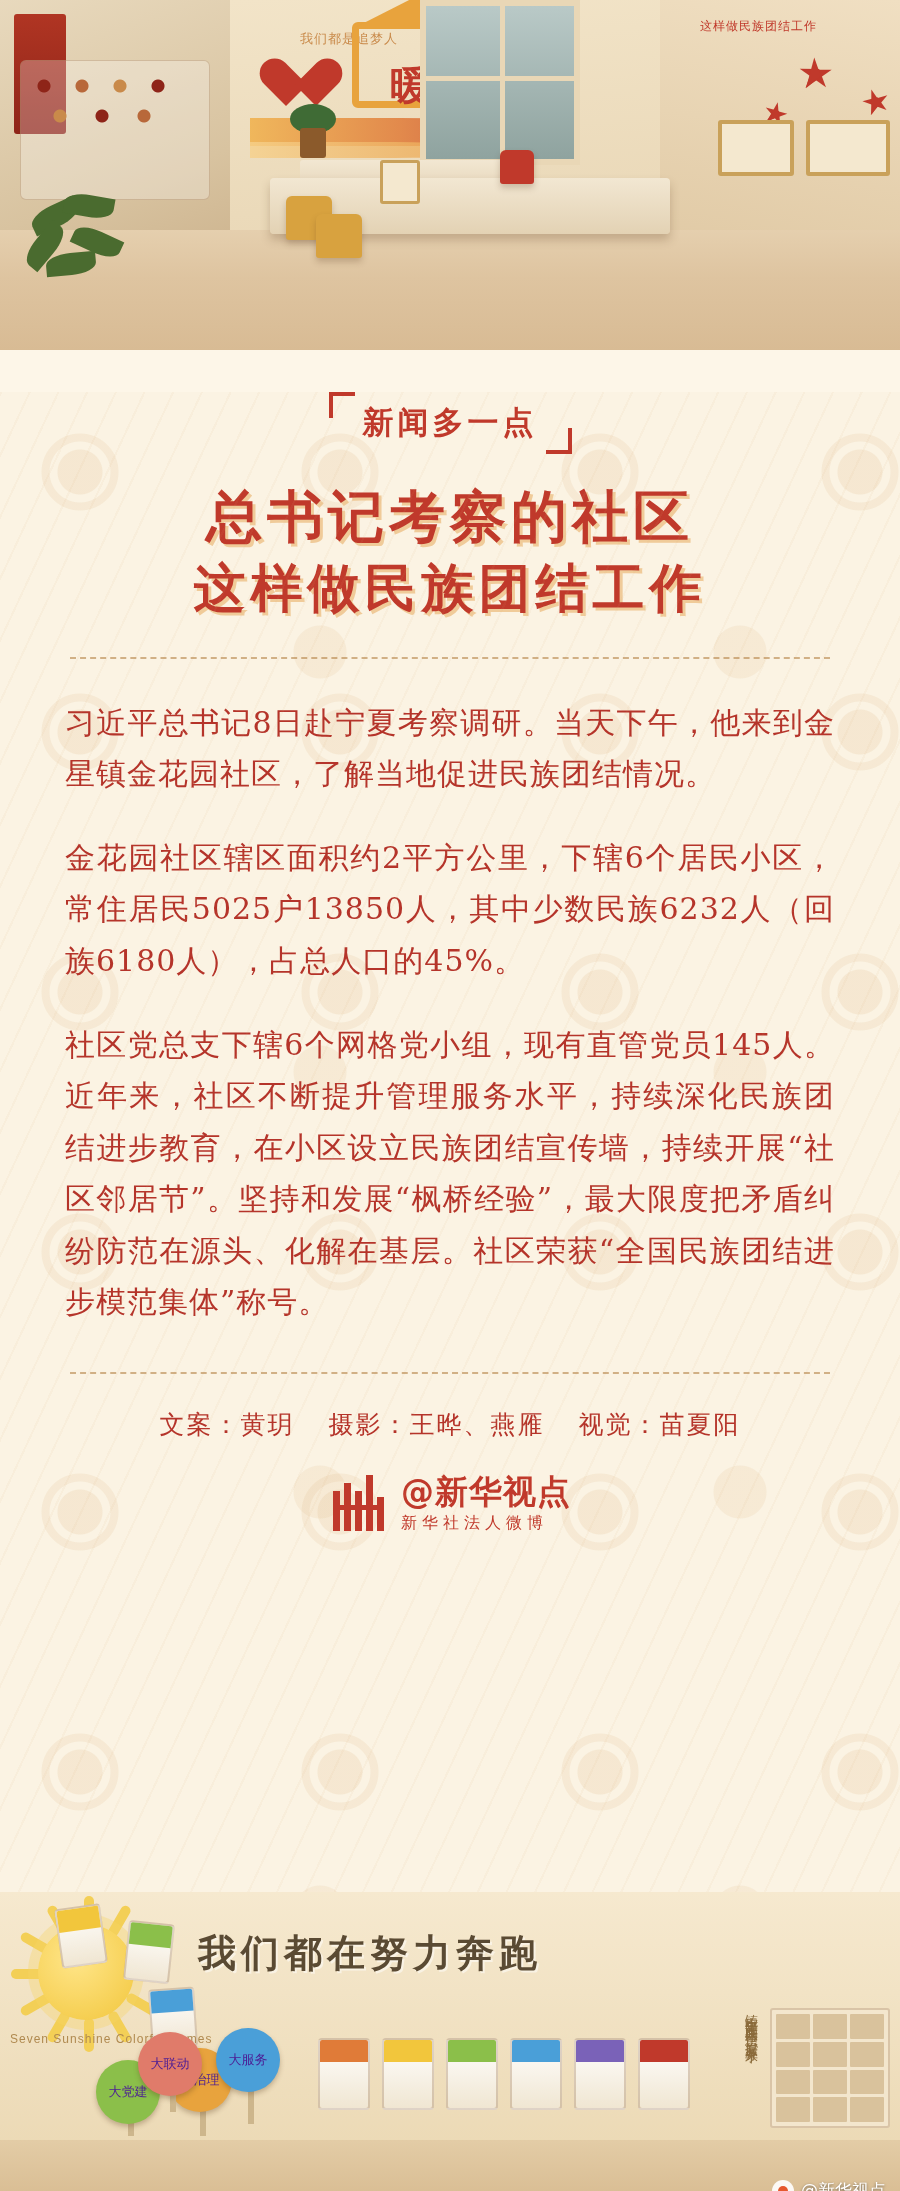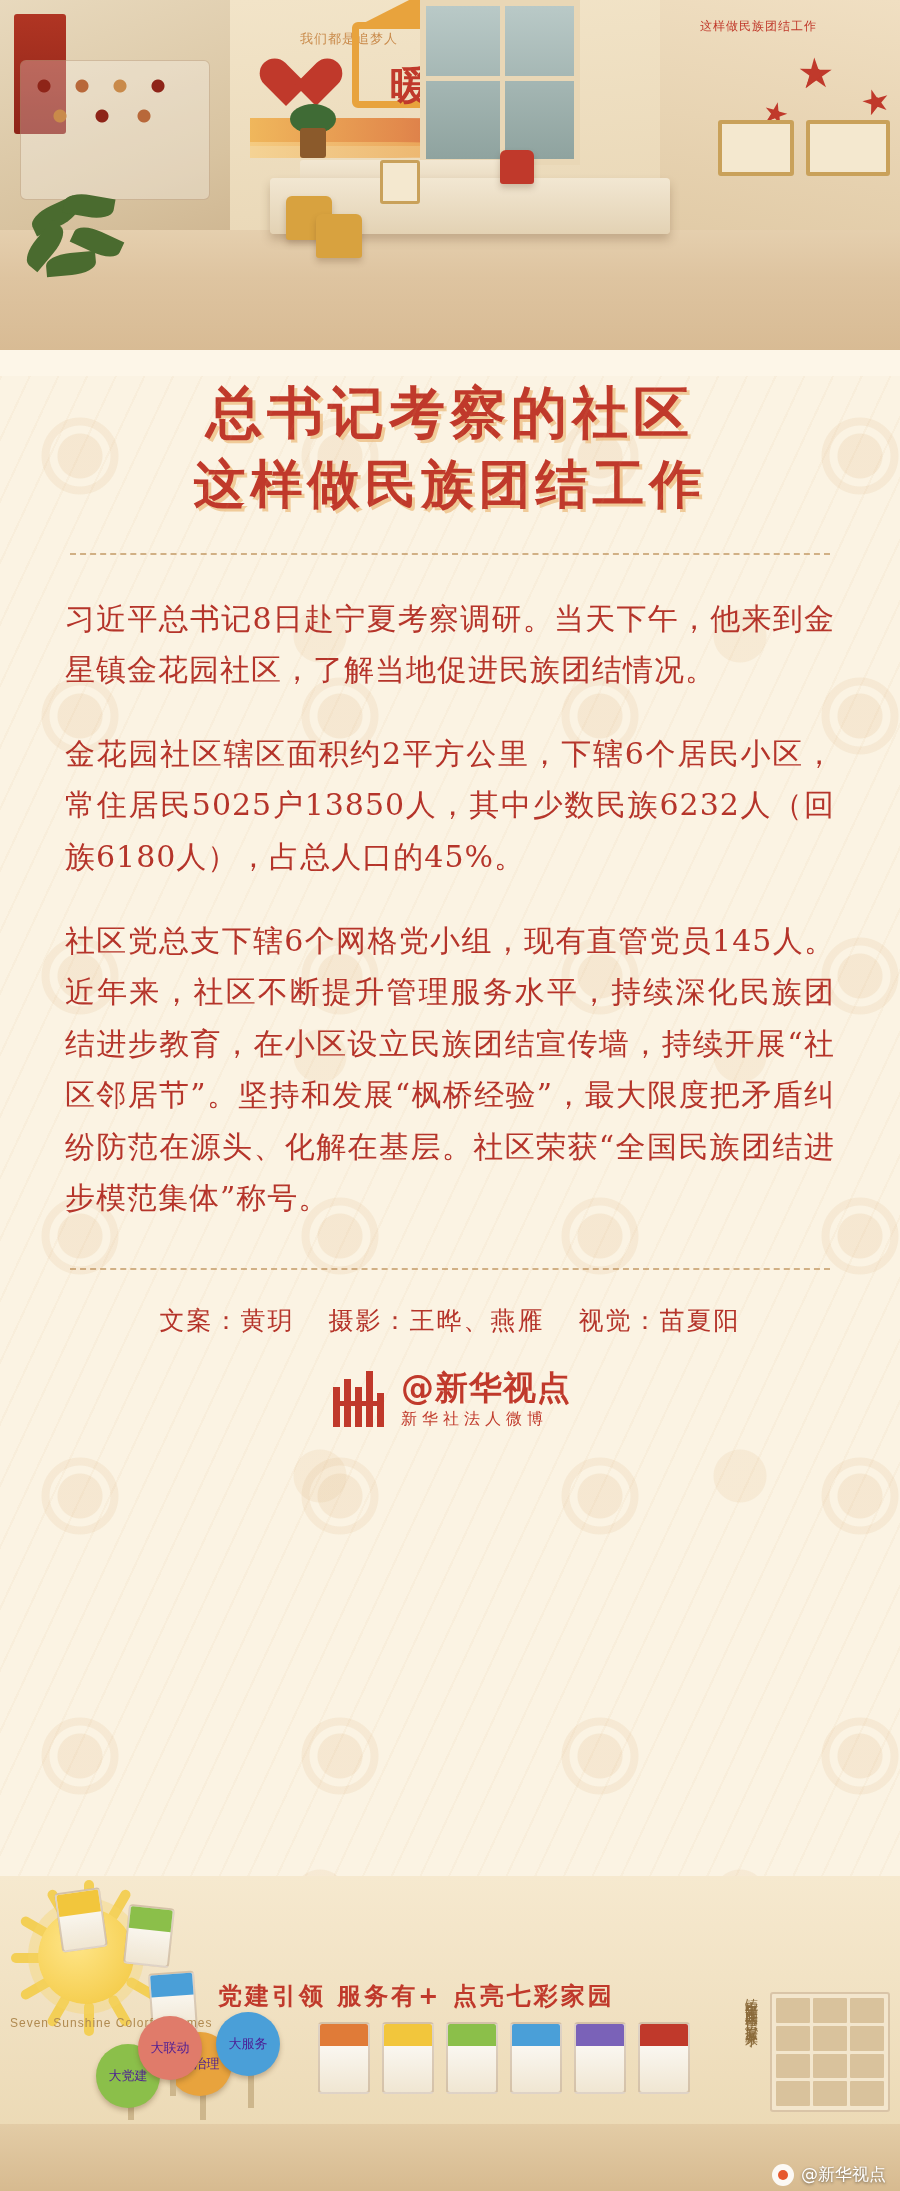--- a/index.html
+++ b/index.html
@@ -364,20 +364,27 @@
       <div class="tp-leaf" style="left:10px; top:10px; transform:rotate(-25deg);"></div>
       <div class="tp-leaf" style="left:44px; top:0px; transform:rotate(10deg);"></div>
       <div class="tp-leaf" style="left:0px; top:40px; transform:rotate(-50deg);"></div>
       <div class="tp-leaf" style="left:52px; top:36px; transform:rotate(25deg);"></div>
       <div class="tp-leaf" style="left:26px; top:58px; transform:rotate(-5deg);"></div>
     </div>
   </div>
 
   <div class="body-area">
 
+    <div class="kicker">
+      <div class="bracket-wrap">
+        <span class="bk tl"></span>
+        <span class="bk br"></span>
+        <span class="kicker-text">新闻多一点</span>
+      </div>
+    </div>
 
     <div class="headline">
       <div class="l1">总书记考察的社区</div>
       <div class="l2">这样做民族团结工作</div>
     </div>
 
     <div class="dash-rule"></div>
 
     <div class="article">
       <p class="para">习近平总书记8日赴宁夏考察调研。当天下午，他来到金星镇金花园社区，了解当地促进民族团结情况。</p>
@@ -433,21 +440,21 @@
       </div>
     <div class="bp-card" style="left:126px; top:30px; transform:rotate(6deg);">
         <div class="top" style="background:#8bbf4a;"></div>
       </div>
     <div class="bp-card" style="left:150px; top:96px; transform:rotate(-4deg);">
         <div class="top" style="background:#4a9fd8;"></div>
       </div>
 
     <div class="bp-subtext">Seven Sunshine Colorful Homes</div>
 
-    <div class="bp-redtext">党建引领 服务有+ 点亮七彩家园</div>
+    <div class="bp-bigtext">我们都在努力奔跑</div>
 
     <div class="bp-stick" style="left:128px; top:186px; height:58px;"></div>
     <div class="bp-lolli" style="left:96px; top:168px; background:#8bbf4a;">大党建</div>
 
     <div class="bp-stick" style="left:200px; top:176px; height:68px;"></div>
     <div class="bp-lolli" style="left:168px; top:156px; background:#e8a33d;">大治理</div>
 
     <div class="bp-stick" style="left:170px; top:160px; height:60px;"></div>
     <div class="bp-lolli" style="left:138px; top:140px; background:#e07b6a;">大联动</div>
 

